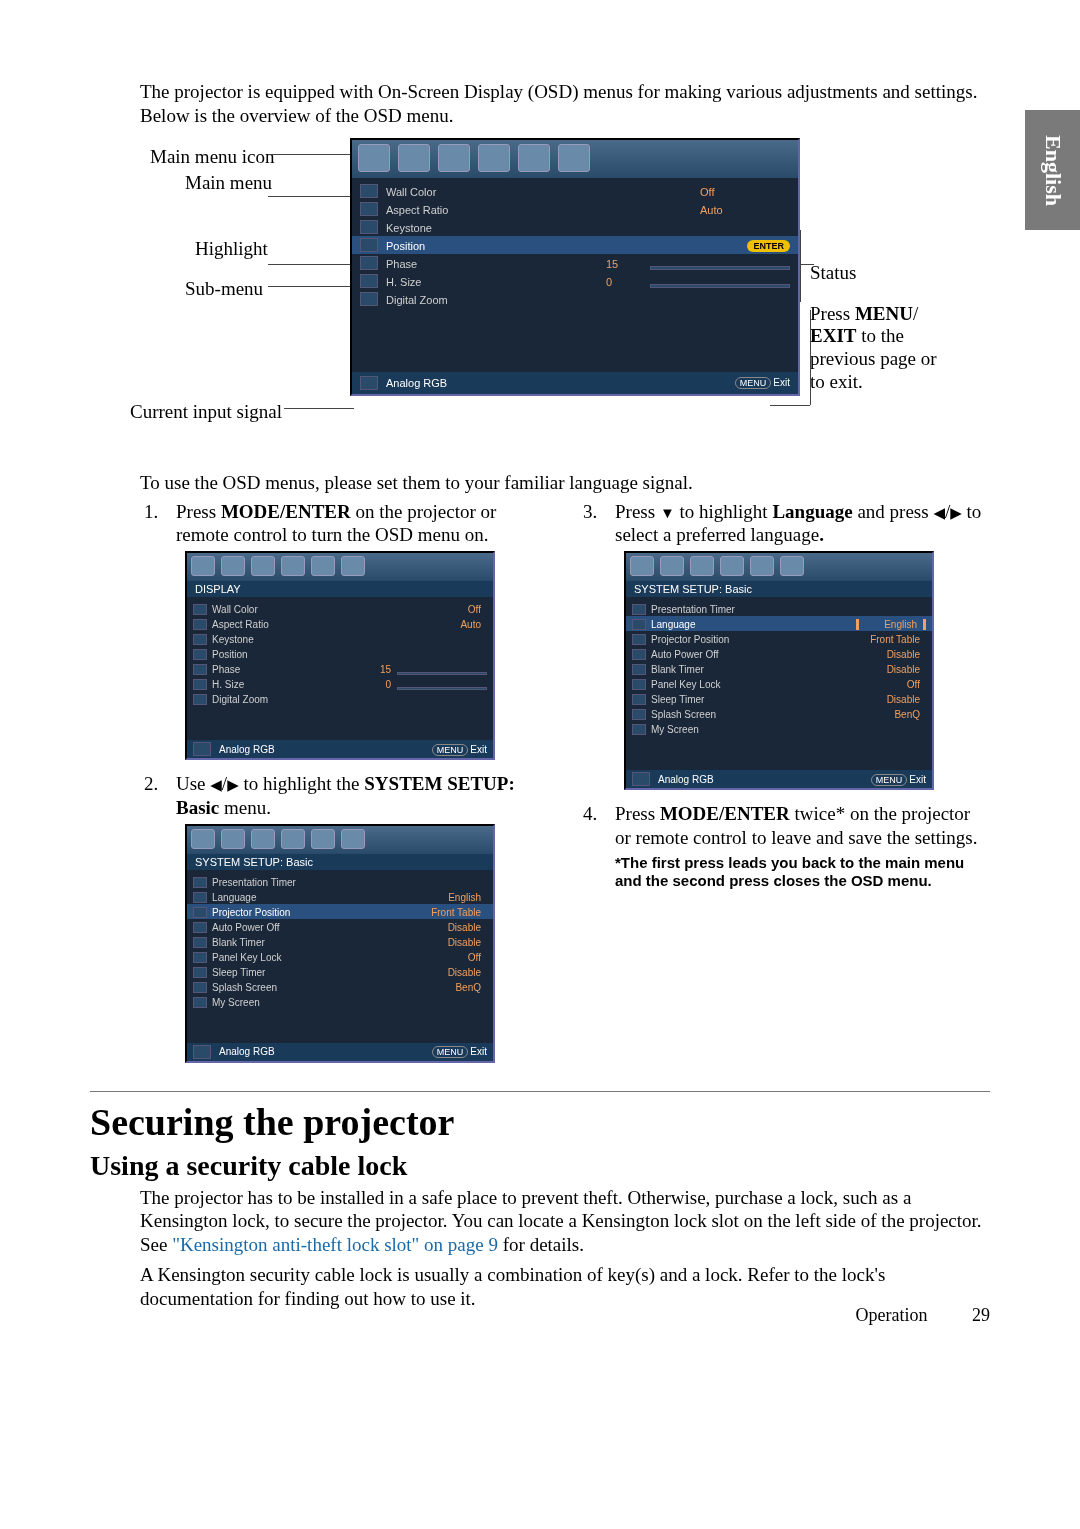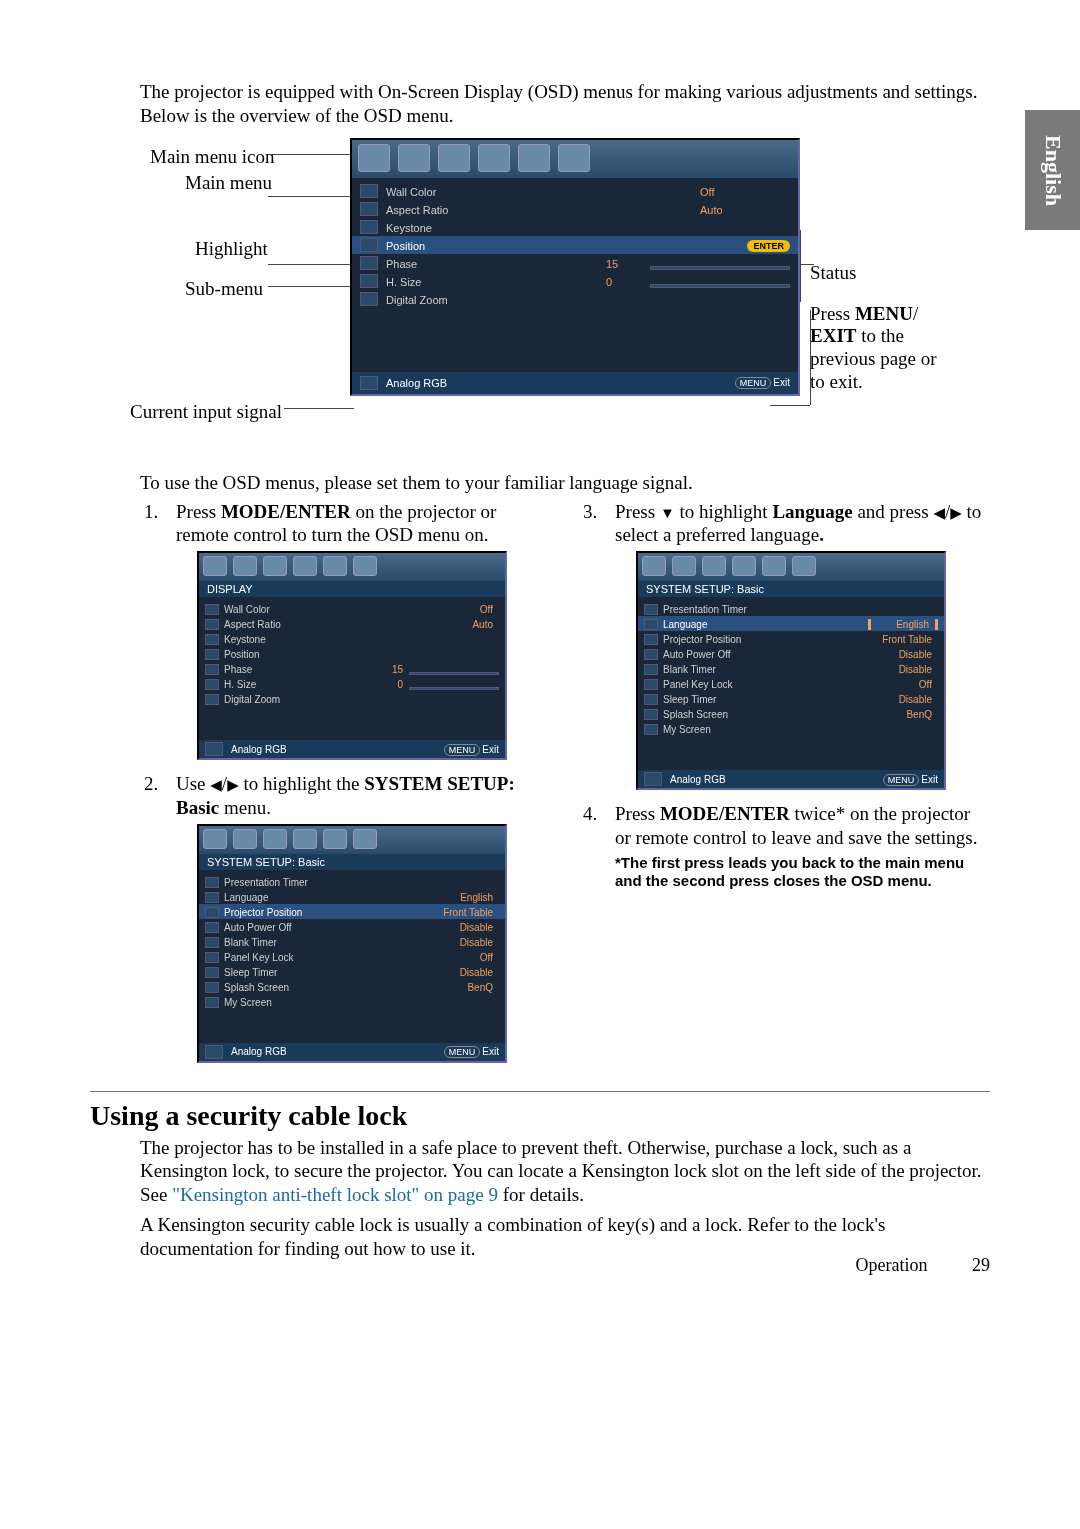--- a/index.html
+++ b/index.html
@@ -31,21 +31,21 @@
   .osd-foot .ex { font-size: 10px; }
   .menu-pill { border: 1px solid #888; border-radius: 8px; padding: 0 4px; font-size: 9px; margin-right: 2px; }
   .line { position: absolute; background: #444; }
   .line.h { height: 1px; } .line.v { width: 1px; }
   .below-text { margin-left: 50px; font-size: 19px; margin-top: 2px; }
   .cols { display: flex; gap: 28px; margin: 6px 0 8px 50px; }
   .col { width: 430px; }
   .step { display: flex; font-size: 19px; margin-bottom: 4px; line-height: 1.25; }
   .step .num { width: 36px; padding-left: 4px; }
   .step .txt { flex: 1; }
-  .osd-small { width: 310px; background: #1a2738; border: 2px inset #335; margin-left: 57px; margin-bottom: 12px; }
+  .osd-small { width: 310px; background: #1a2738; border: 2px inset #335; margin-left: 45px; margin-bottom: 12px; }
   .osd-small .osd-tabs { height: 28px; padding: 3px 4px; gap: 6px; }
   .osd-small .osd-tab { width: 24px; height: 20px; }
   .osd-small .osd-row { font-size: 10px; height: 15px; padding: 1px 6px; }
   .osd-small .osd-row .ic { width: 14px; height: 11px; margin-right: 5px; }
   .osd-small .osd-row .vl { width: 70px; font-size: 10px; text-align: right; padding-right: 6px; }
   .osd-small .osd-row .sl { width: 90px; height: 3px; }
   .osd-small .osd-foot { font-size: 10px; padding: 2px 6px; }
   .osd-small .osd-title-band { font-size: 11px; }
   .osd-small .osd-empty { height: 30px; }
   .lang-hl { border-left: 3px solid #f0a060; border-right: 3px solid #f0a060; }
@@ -358,20 +358,21 @@
         <span class="txt">
           <span>Press </span><b>MODE/ENTER</b><span> twice* on the projector or remote control to leave and save the settings.</span>
         </span>
       </div>
       <p class="note">*The first press leads you back to the main menu and the second press closes the OSD menu.</p>
     </div>
   </div>
 
   <hr class="sec">
 
+  <h1>Securing the projector</h1>
   <h2>Using a security cable lock</h2>
   <p class="body-text">
     <span>The projector has to be installed in a safe place to prevent theft. Otherwise, purchase a lock, such as a Kensington lock, to secure the projector. You can locate a Kensington lock slot on the left side of the projector. See </span><span class="link">"Kensington anti-theft lock slot" on page 9</span><span> for details.</span>
   </p>
   <p class="body-text">A Kensington security cable lock is usually a combination of key(s) and a lock. Refer to the lock's documentation for finding out how to use it.</p>
 
   <div class="footer">
     <span class="sec-name">Operation</span>
     <span>29</span>
   </div>

